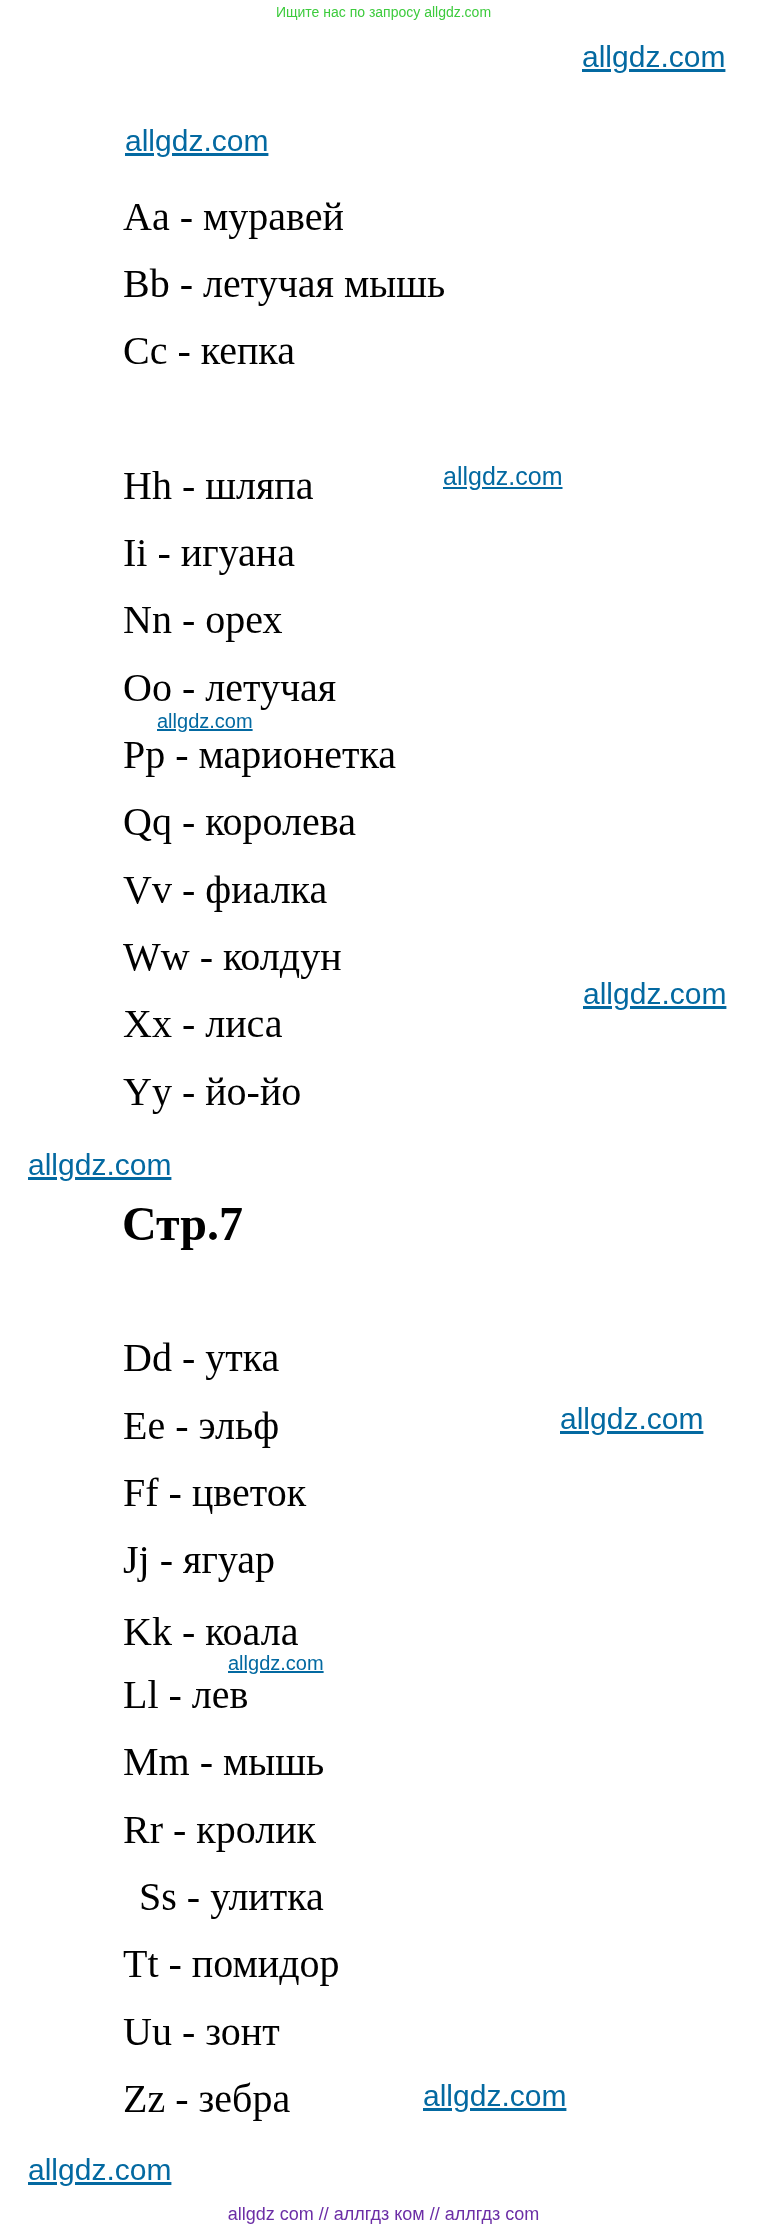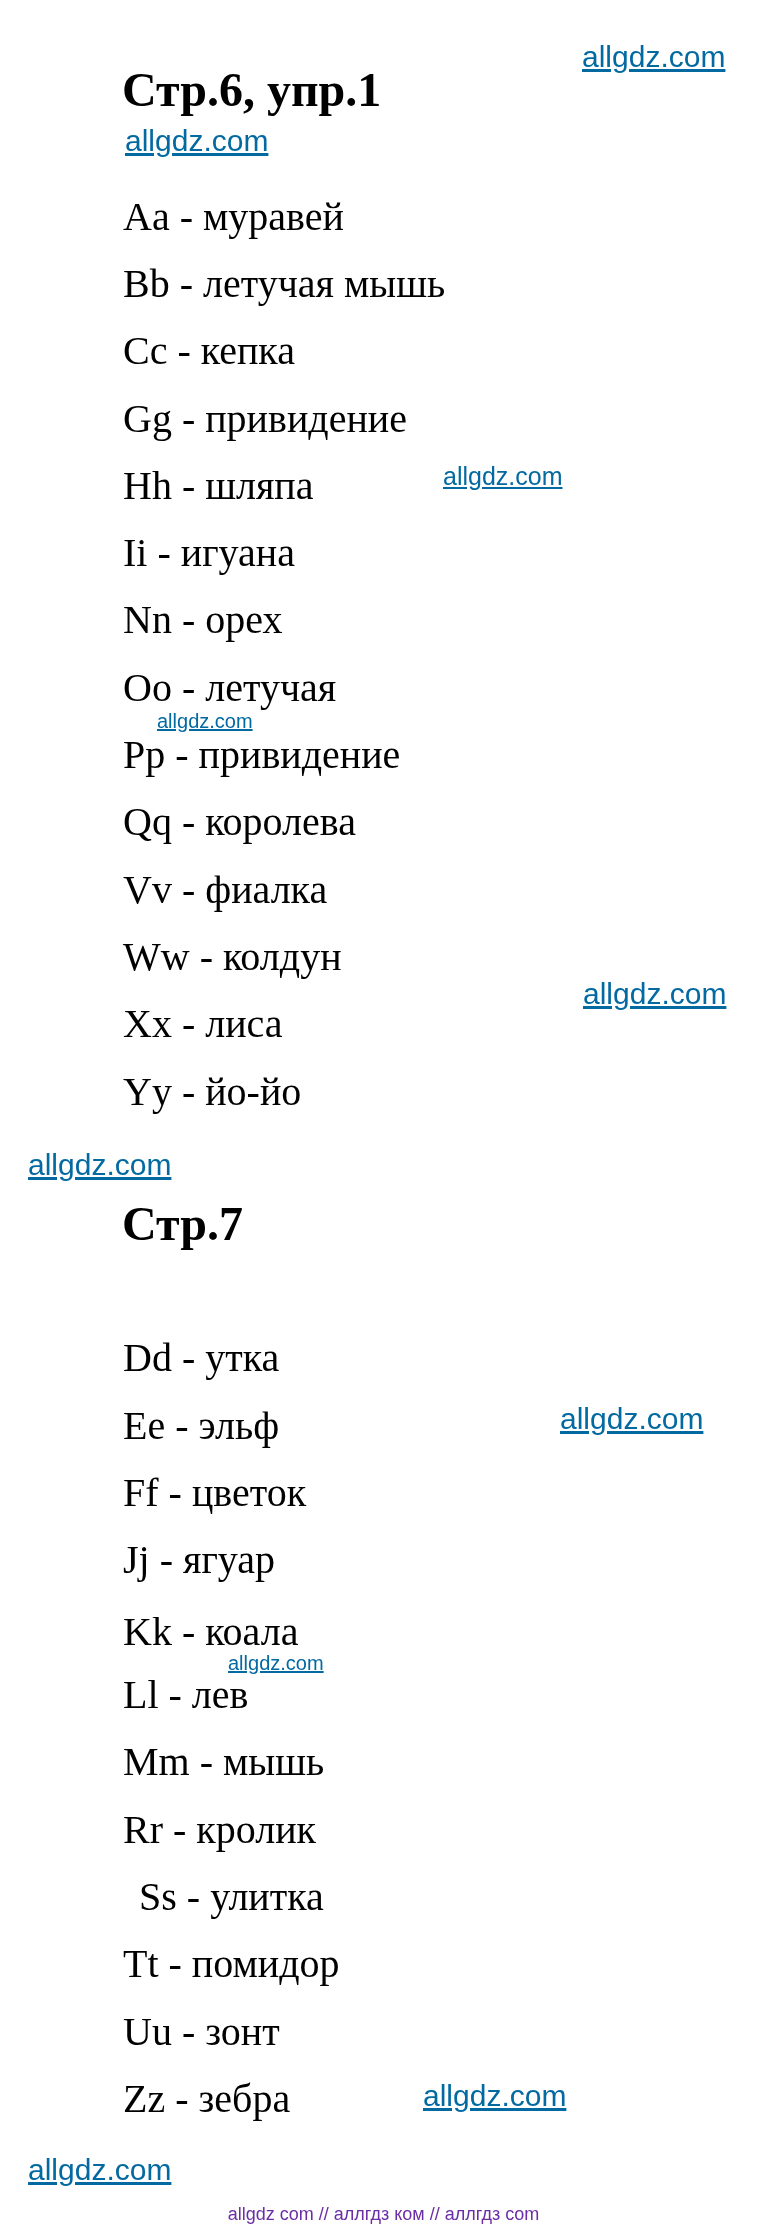--- a/index.html
+++ b/index.html
@@ -59,43 +59,42 @@
     font-size: 18px;
     color: #6c2ea6;
     white-space: nowrap;
   }
 </style>
 </head>
 <body>
 
 <div class="page">
 
+  <div class="banner">Ищите нас по запросу allgdz.com</div>
 
   <div class="wm wm-30" style="top:42px;  left:582px;">allgdz.com</div>
   <div class="wm wm-30" style="top:126px; left:125px;">allgdz.com</div>
   <div class="wm wm-25" style="top:464px; left:443px;">allgdz.com</div>
   <div class="wm wm-20" style="top:711px; left:157px;">allgdz.com</div>
   <div class="wm wm-30" style="top:979px; left:583px;">allgdz.com</div>
   <div class="wm wm-30" style="top:1150px; left:28px;">allgdz.com</div>
   <div class="wm wm-30" style="top:1404px; left:560px;">allgdz.com</div>
   <div class="wm wm-20" style="top:1653px; left:228px;">allgdz.com</div>
   <div class="wm wm-30" style="top:2081px; left:423px;">allgdz.com</div>
   <div class="wm wm-30" style="top:2155px; left:28px;">allgdz.com</div>
 
-  <div class="section-title" style="top:66px;">Стр.6, упр.1</div>
 
   <div class="item" style="top:197px;">Aa - муравей</div>
   <div class="item" style="top:264px;text-align:center;">Bb - летучая мышь</div>
   <div class="item" style="top:331px;">Cc - кепка</div>
-  <div class="item" style="top:399px;">Gg - привидение</div>
   <div class="item" style="top:466px;">Hh - шляпа</div>
   <div class="item" style="top:533px;">Ii - игуана</div>
   <div class="item" style="top:600px;">Nn - орех</div>
   <div class="item" style="top:668px;">Oo - летучая</div>
-  <div class="item" style="top:735px;">Pp - привидение</div>
+  <div class="item" style="top:735px;">Pp - марионетка</div>
   <div class="item" style="top:802px;">Qq - королева</div>
   <div class="item" style="top:870px;">Vv - фиалка</div>
   <div class="item" style="top:937px;">Ww - колдун</div>
   <div class="item" style="top:1004px;">Xx - лиса</div>
   <div class="item" style="top:1072px;">Yy - йо-йо</div>
 
   <div class="section-title" style="top:1200px;">Стр.7</div>
 
   <div class="item" style="top:1338px;">Dd - утка</div>
   <div class="item" style="top:1406px;">Ee - эльф</div>

